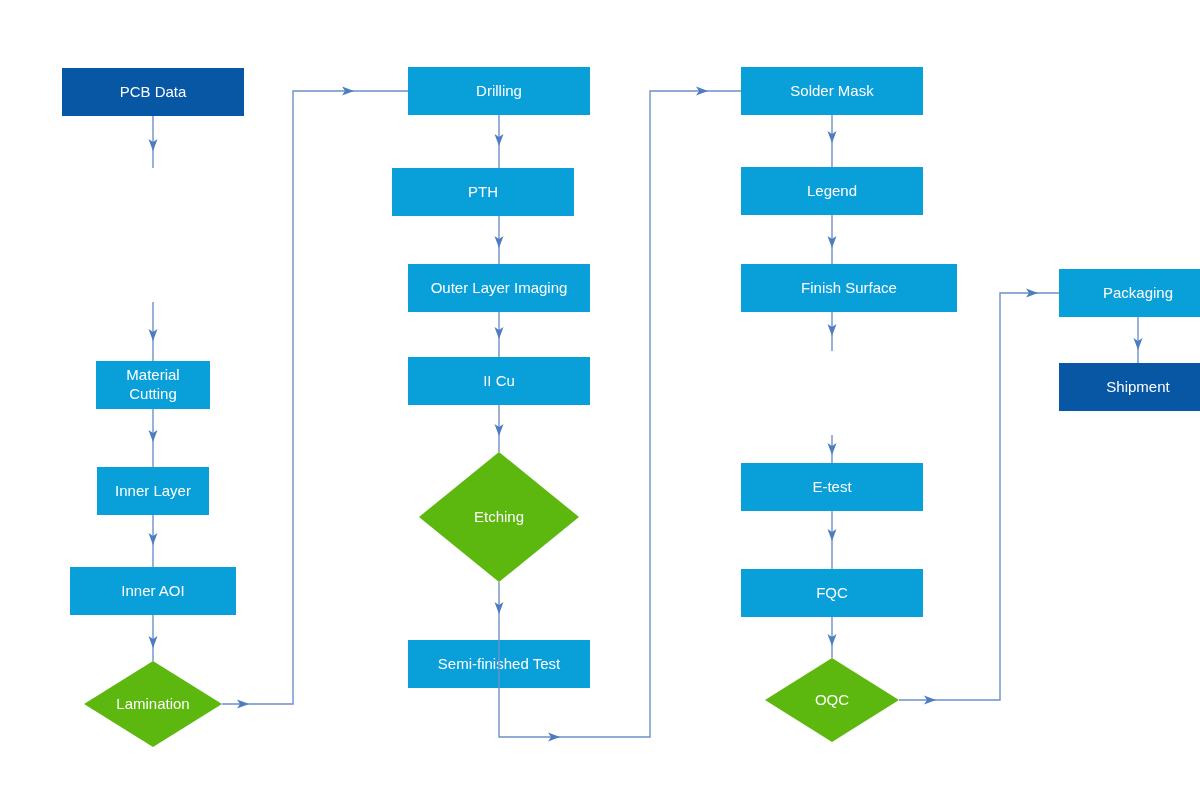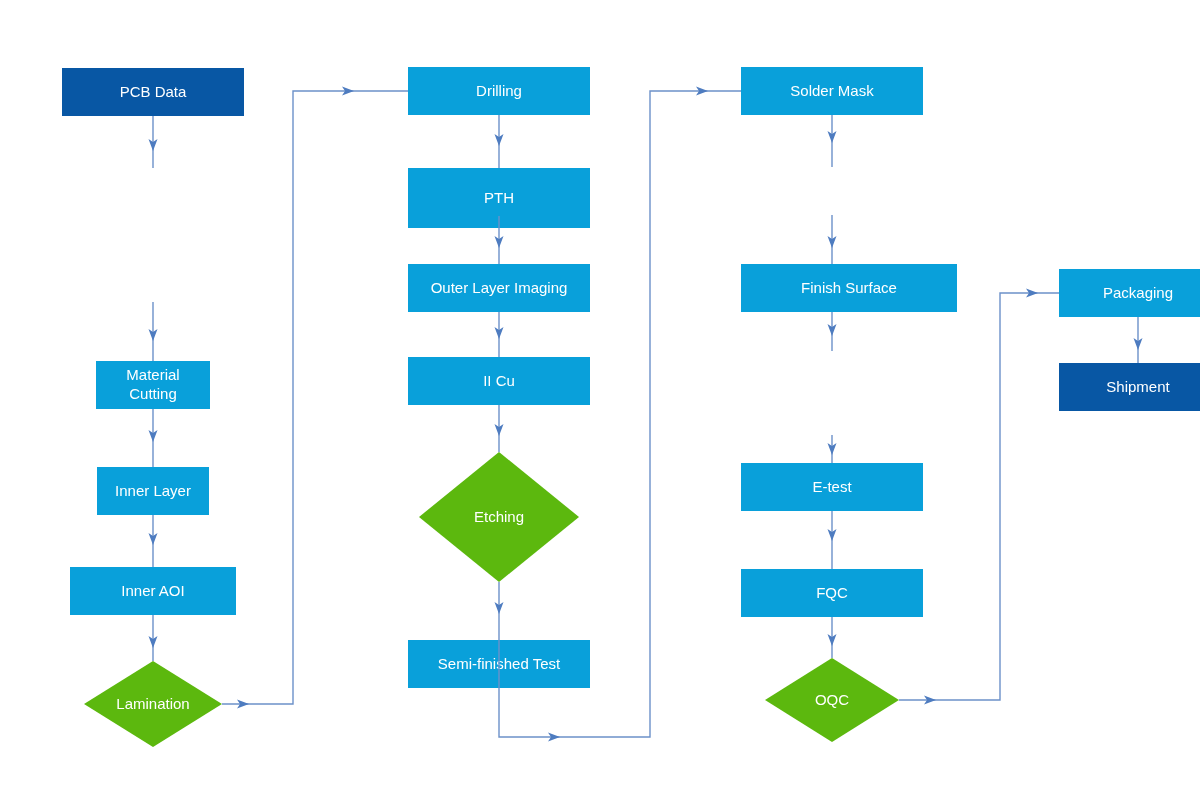--- a/index.html
+++ b/index.html
@@ -40,21 +40,21 @@
     </div>
 
   <div class="node diamond" style="left:84px;top:661px;width:138px;height:86px">
     <span>Lamination</span>
     </div>
 
   <div class="node rect light" style="left:408px;top:67px;width:182px;height:48px">
     <span>Drilling</span>
     </div>
 
-  <div class="node rect light" style="left:408px;top:168px;width:182px;height:60px">
+  <div class="node rect light" style="left:392px;top:168px;width:182px;height:48px">
     <span>PTH</span>
     </div>
 
   <div class="node rect light" style="left:408px;top:264px;width:182px;height:48px">
     <span>Outer Layer Imaging</span>
     </div>
 
   <div class="node diamond" style="left:419px;top:452px;width:160px;height:130px">
     <span>Etching</span>
     </div>
@@ -64,20 +64,23 @@
     </div>
 
   <div class="node rect light" style="left:408px;top:640px;width:182px;height:48px">
     <span>Semi-finished Test</span>
     </div>
 
   <div class="node rect light" style="left:741px;top:67px;width:182px;height:48px">
     <span>Solder Mask</span>
     </div>
 
+  <div class="node rect light" style="left:741px;top:167px;width:182px;height:48px">
+    <span>Legend</span>
+    </div>
 
   <div class="node rect light" style="left:741px;top:264px;width:216px;height:48px">
     <span>Finish Surface</span>
     </div>
 
 
   <div class="node rect light" style="left:741px;top:463px;width:182px;height:48px">
     <span>E-test</span>
     </div>
 

